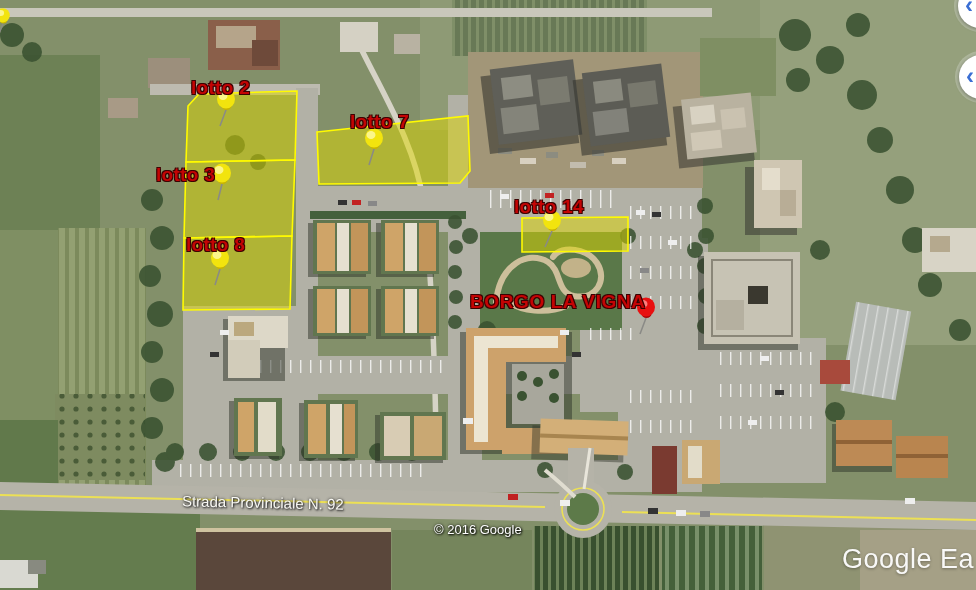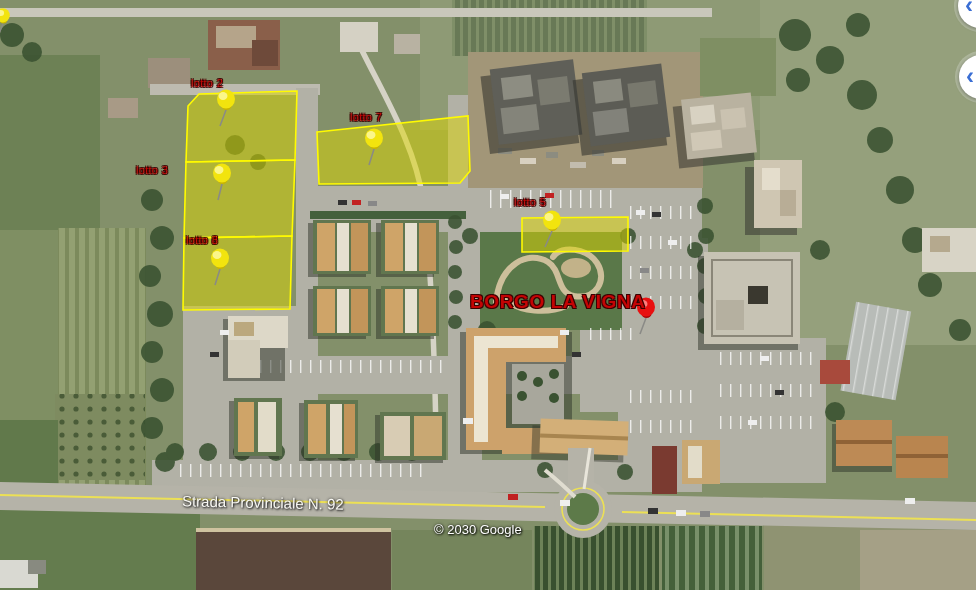--- a/index.html
+++ b/index.html
@@ -4,21 +4,21 @@
 <style>
   html,body{margin:0;padding:0;background:#222;}
   #stage{
     position:relative;width:976px;height:590px;overflow:hidden;
     font-family:"Liberation Sans",sans-serif;
     background:#83906a;
   }
   #terrain{position:absolute;left:0;top:0;}
   
   .lot-label{
-    position:absolute;color:#c40404;font-weight:normal;font-size:11px;
+    position:absolute;color:#c40404;font-weight:bold;font-size:19px;
     letter-spacing:.3px;white-space:nowrap;
     text-shadow:1px 1px 0 #3c0202,-1px -1px 0 #3c0202,1px -1px 0 #3c0202,-1px 1px 0 #3c0202;
   }
   .place-label{
     position:absolute;color:#c40404;font-weight:bold;font-size:19px;
     letter-spacing:.6px;white-space:nowrap;
     text-shadow:1px 1px 0 #3c0202,-1px -1px 0 #3c0202,1px -1px 0 #3c0202,-1px 1px 0 #3c0202;
   }
   .pin{position:absolute;width:26px;height:40px;}
   .road-label{
@@ -428,28 +428,29 @@
   </svg>
 
   <svg class="pin" style="left:633px;top:296px;" viewBox="0 0 26 40">
     <line x1="13" y1="22" x2="7" y2="38" stroke="#8a8a86" stroke-width="1.6"></line>
     <ellipse cx="13.5" cy="18" rx="5" ry="4" fill="#a80808"></ellipse>
     <ellipse cx="13" cy="11" rx="9" ry="9.5" fill="#e81010"></ellipse>
     <ellipse cx="10" cy="8" rx="4.5" ry="4" fill="#ff9090" opacity=".85"></ellipse>
   </svg>
 
   <div class="lot-label" style="left:191px;top:77px;">lotto 2</div>
-  <div class="lot-label" style="left:136px;top:164px;">lotto 3</div>
+  <div class="lot-label" style="left:156px;top:164px;">lotto 3</div>
   <div class="lot-label" style="left:186px;top:234px;">lotto 8</div>
   <div class="lot-label" style="left:350px;top:111px;">lotto 7</div>
-  <div class="lot-label" style="left:514px;top:196px;">lotto 5</div>
+  <div class="lot-label" style="left:514px;top:196px;">lotto 14</div>
   <div class="place-label" style="left:470px;top:291px;">BORGO LA VIGNA</div>
 
   <div class="road-label">Strada Provinciale N. 92</div>
-  <div class="attribution">© 2030 Google</div>
+  <div class="attribution">© 2016 Google</div>
+  <div class="watermark">Google Ea</div>
 
   <div class="nav-btn" id="nav1">
     <span class="chev">‹</span>
   </div>
   <div class="nav-btn" id="nav2">
     <span class="chev">‹</span>
   </div>
 
 </div>
 

